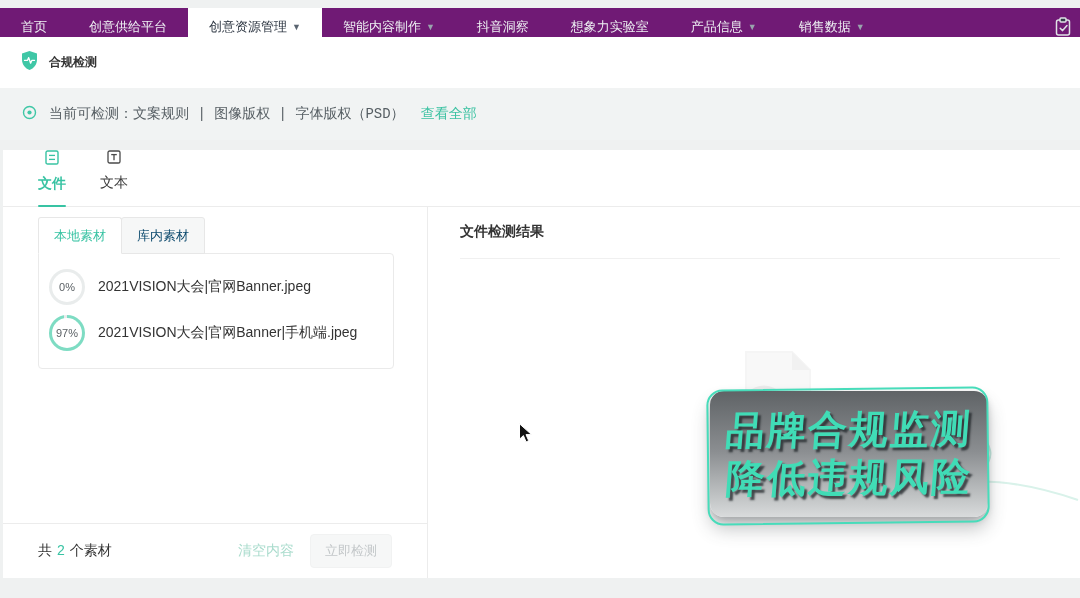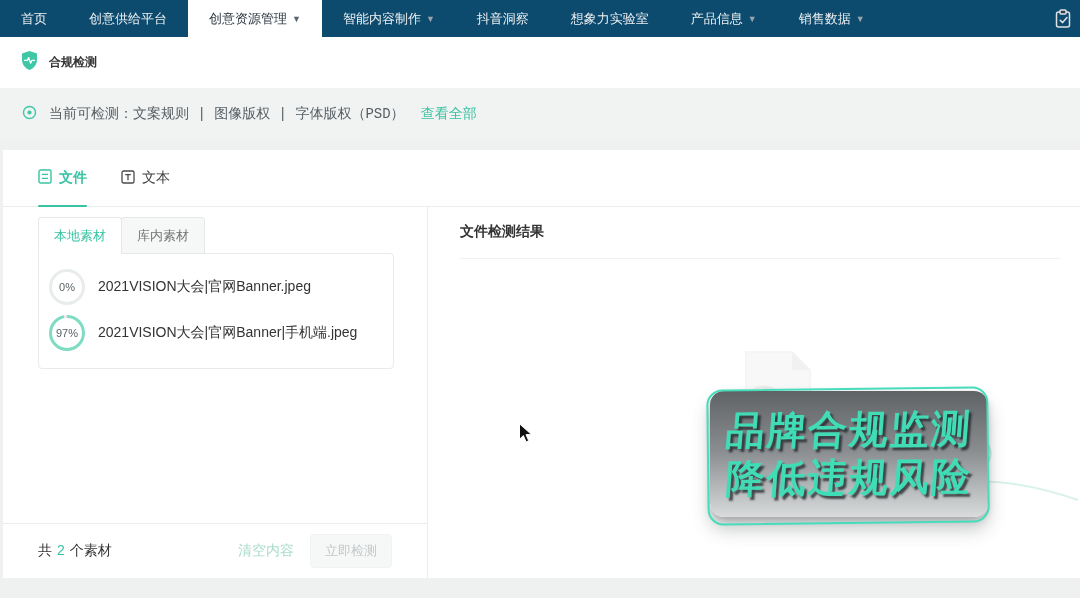--- a/index.html
+++ b/index.html
@@ -6,22 +6,22 @@
   html,body { width:1080px; height:598px; overflow:hidden; }
   body {
     position:relative;
     background:#eff1f1;
     font-family:"Liberation Sans","DejaVu Sans",sans-serif;
     color:#333;
   }
 
   
   .topnav {
-    position:absolute; top:0; left:0; right:0; height:37px;
-    background:#0c4a6e; display:flex; align-items:stretch;
+    position:absolute; top:8px; left:0; right:0; height:37px;
+    background:#701a75; display:flex; align-items:stretch;
   }
   .nav-item {
     display:flex; align-items:center; padding:0 21px;
     font-size:13px; color:#eef1f3; cursor:pointer; white-space:nowrap;
   }
   .nav-item.active { background:#ffffff; color:#2b3440;font-family:Liberation Serif, serif; }
   .nav-caret { font-size:9px; margin-left:5px; color:#99a3ad; }
   .nav-item.active .nav-caret { color:#5a6470; }
   .nav-right-icon { position:absolute; right:6px; top:8px; width:22px; height:22px; cursor:pointer; }
 
@@ -46,33 +46,33 @@
     position:absolute; left:3px; top:150px; width:1077px; height:428px;
     background:#ffffff;
   }
   .tab-bar {
     position:absolute; left:0; top:0; right:0; height:57px;
     border-bottom:1px solid #ececec;
     display:flex; align-items:stretch; padding-left:35px; gap:34px;
   }
   .tab {
     display:flex; align-items:center; gap:7px; font-size:14px; color:#3a3a3a;
-    position:relative; cursor:pointer;
+    position:relative; cursor:pointer;flex-direction:column;
   }
   .tab.active { color:#38c3a3; font-weight:700; }
   .tab.active::after {
     content:""; position:absolute; left:0; right:0; bottom:-1px; height:2px;
     background:#38c3a3; border-radius:1px;
   }
 
   
   .subtabs { position:absolute; left:35px; top:67px; display:flex; z-index:2; }
   .subtab {
     width:84px; height:37px; display:flex; align-items:center; justify-content:center;
-    font-size:13px; border:1px solid #e7e7e7; background:#f6f7f7; color:#737373;
+    font-size:13px; border:1px solid #e7e7e7; background:#f6f7f7; color:#0c4a6e;
     border-radius:3px 3px 0 0; cursor:pointer;
   }
   .subtab + .subtab { margin-left:-1px; }
   .subtab.active { background:#ffffff; color:#38c3a3; border-bottom-color:#ffffff; z-index:3; }
 
   .file-box {
     position:absolute; left:35px; top:103px; width:356px; height:116px;
     border:1px solid #eaeaea; border-radius:0 4px 4px 4px;
     padding:10px 0 0 10px; z-index:1;
   }

